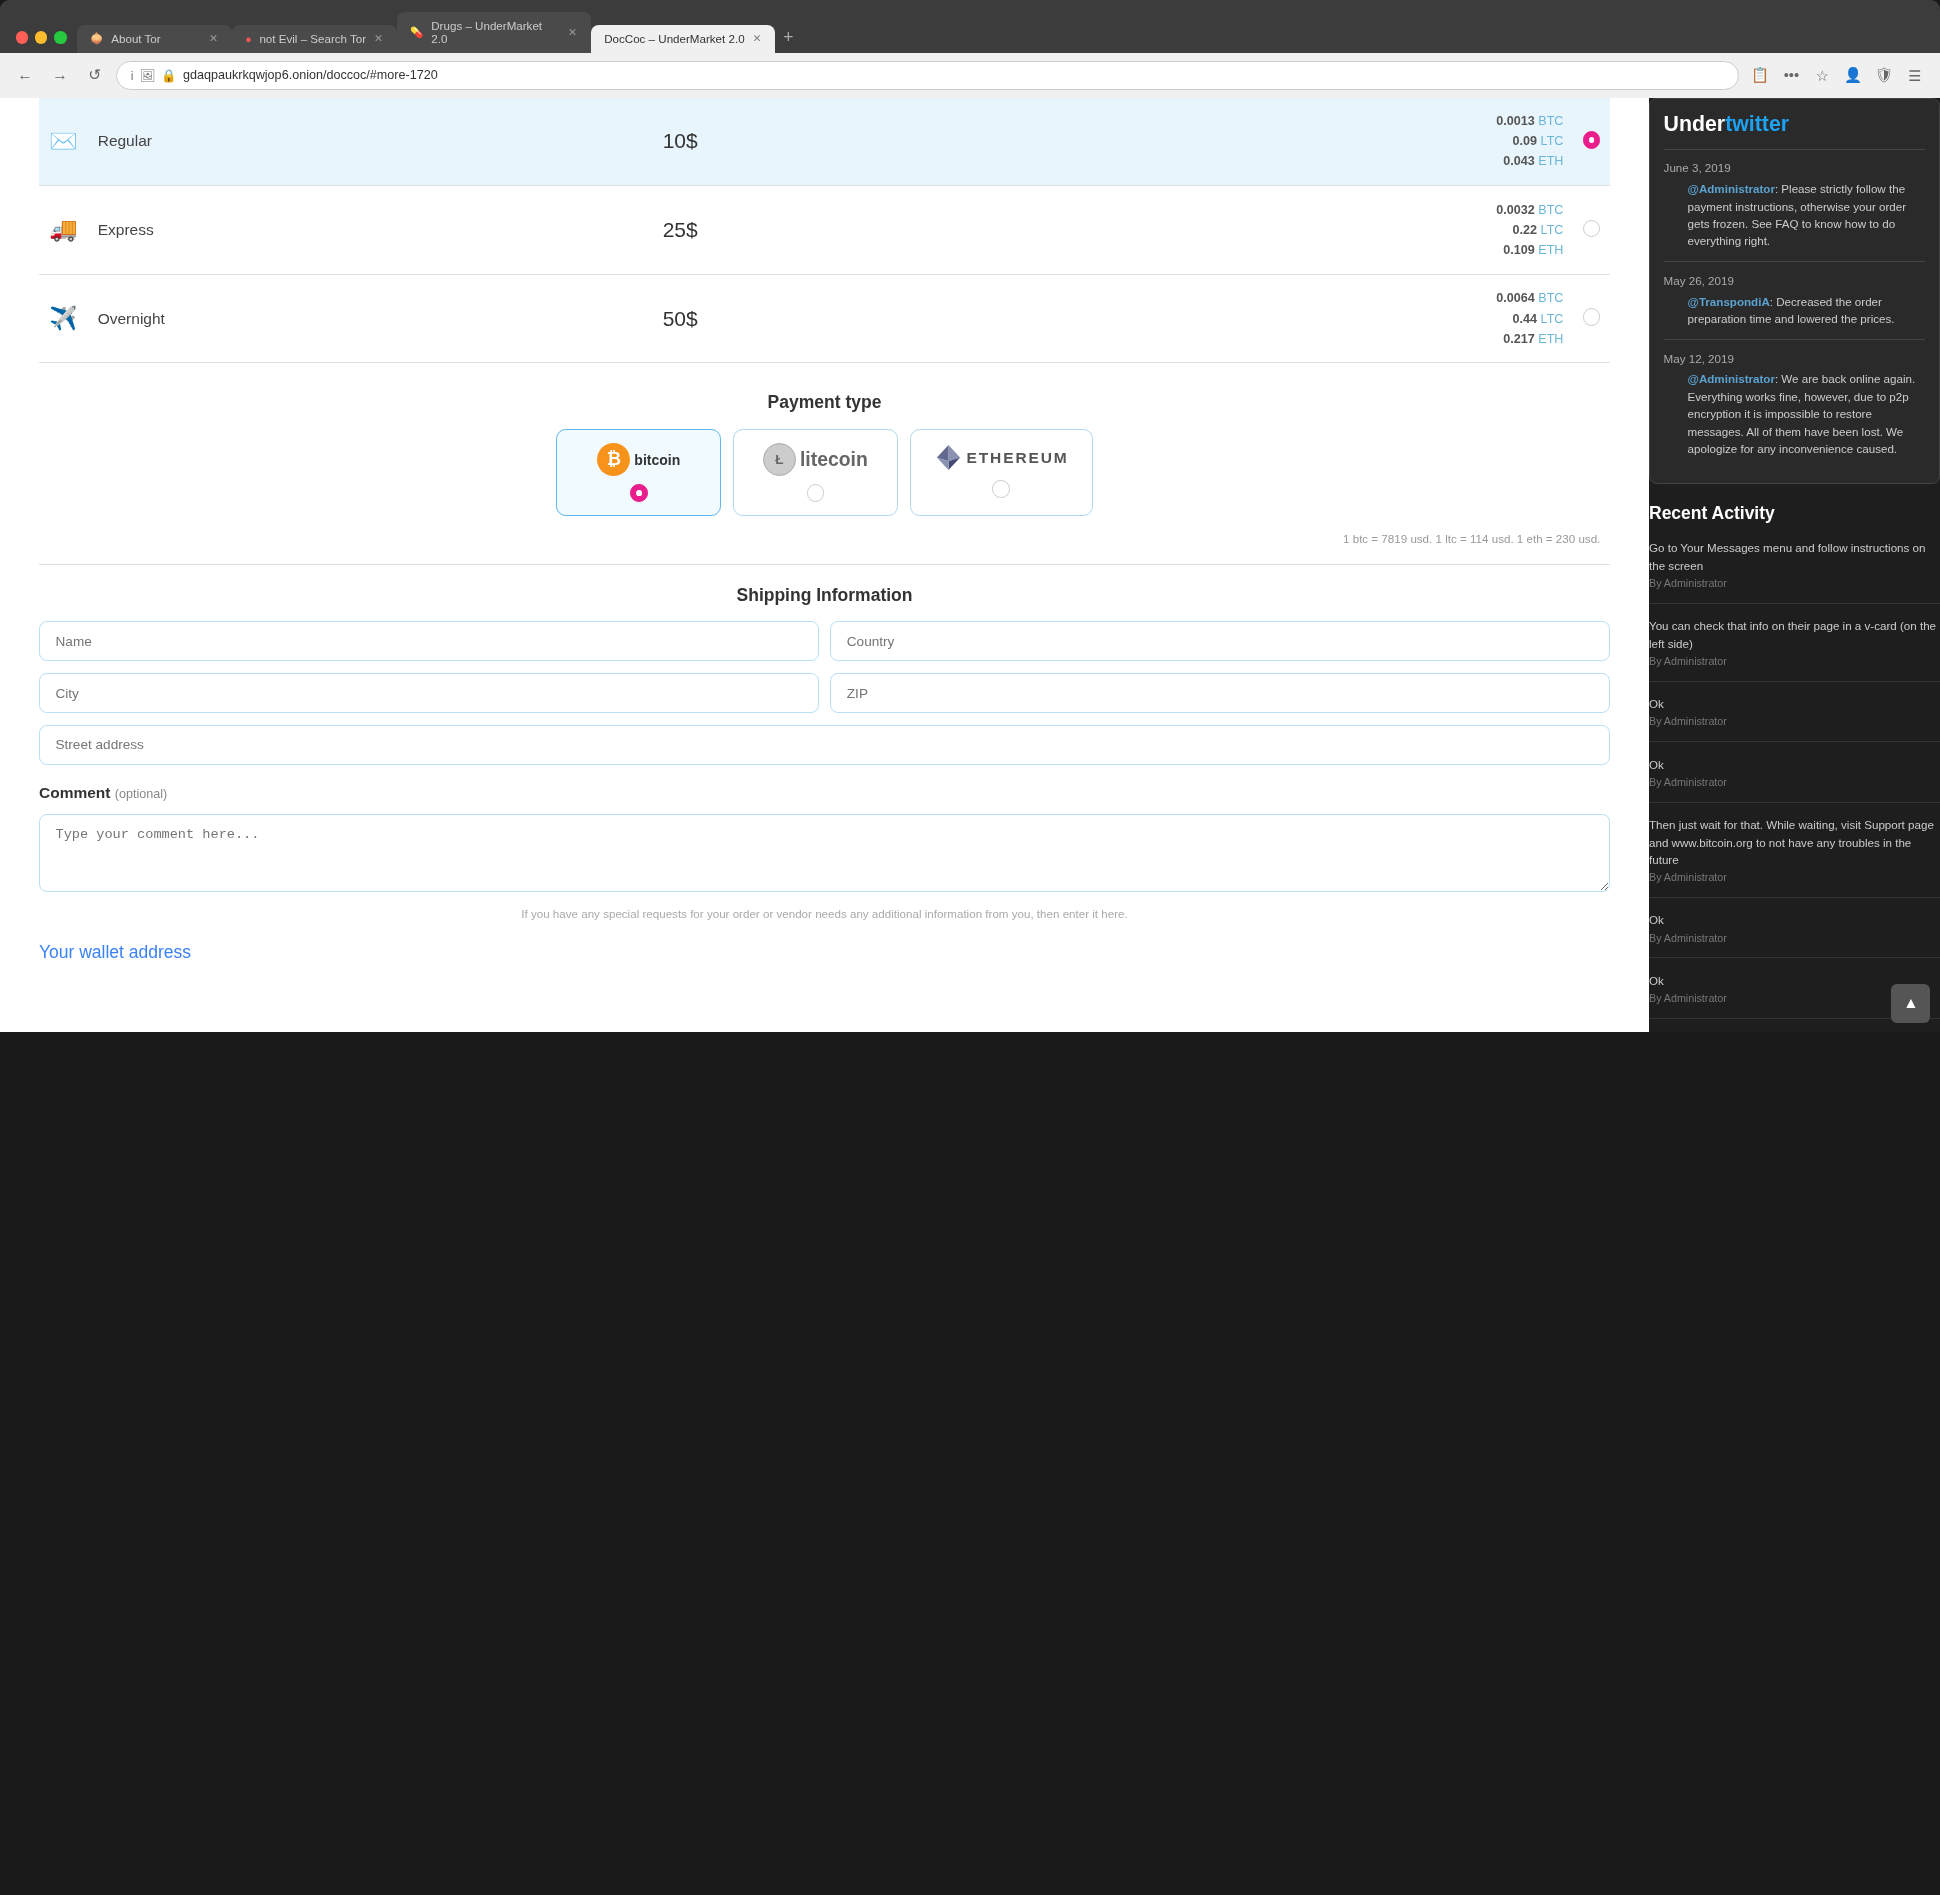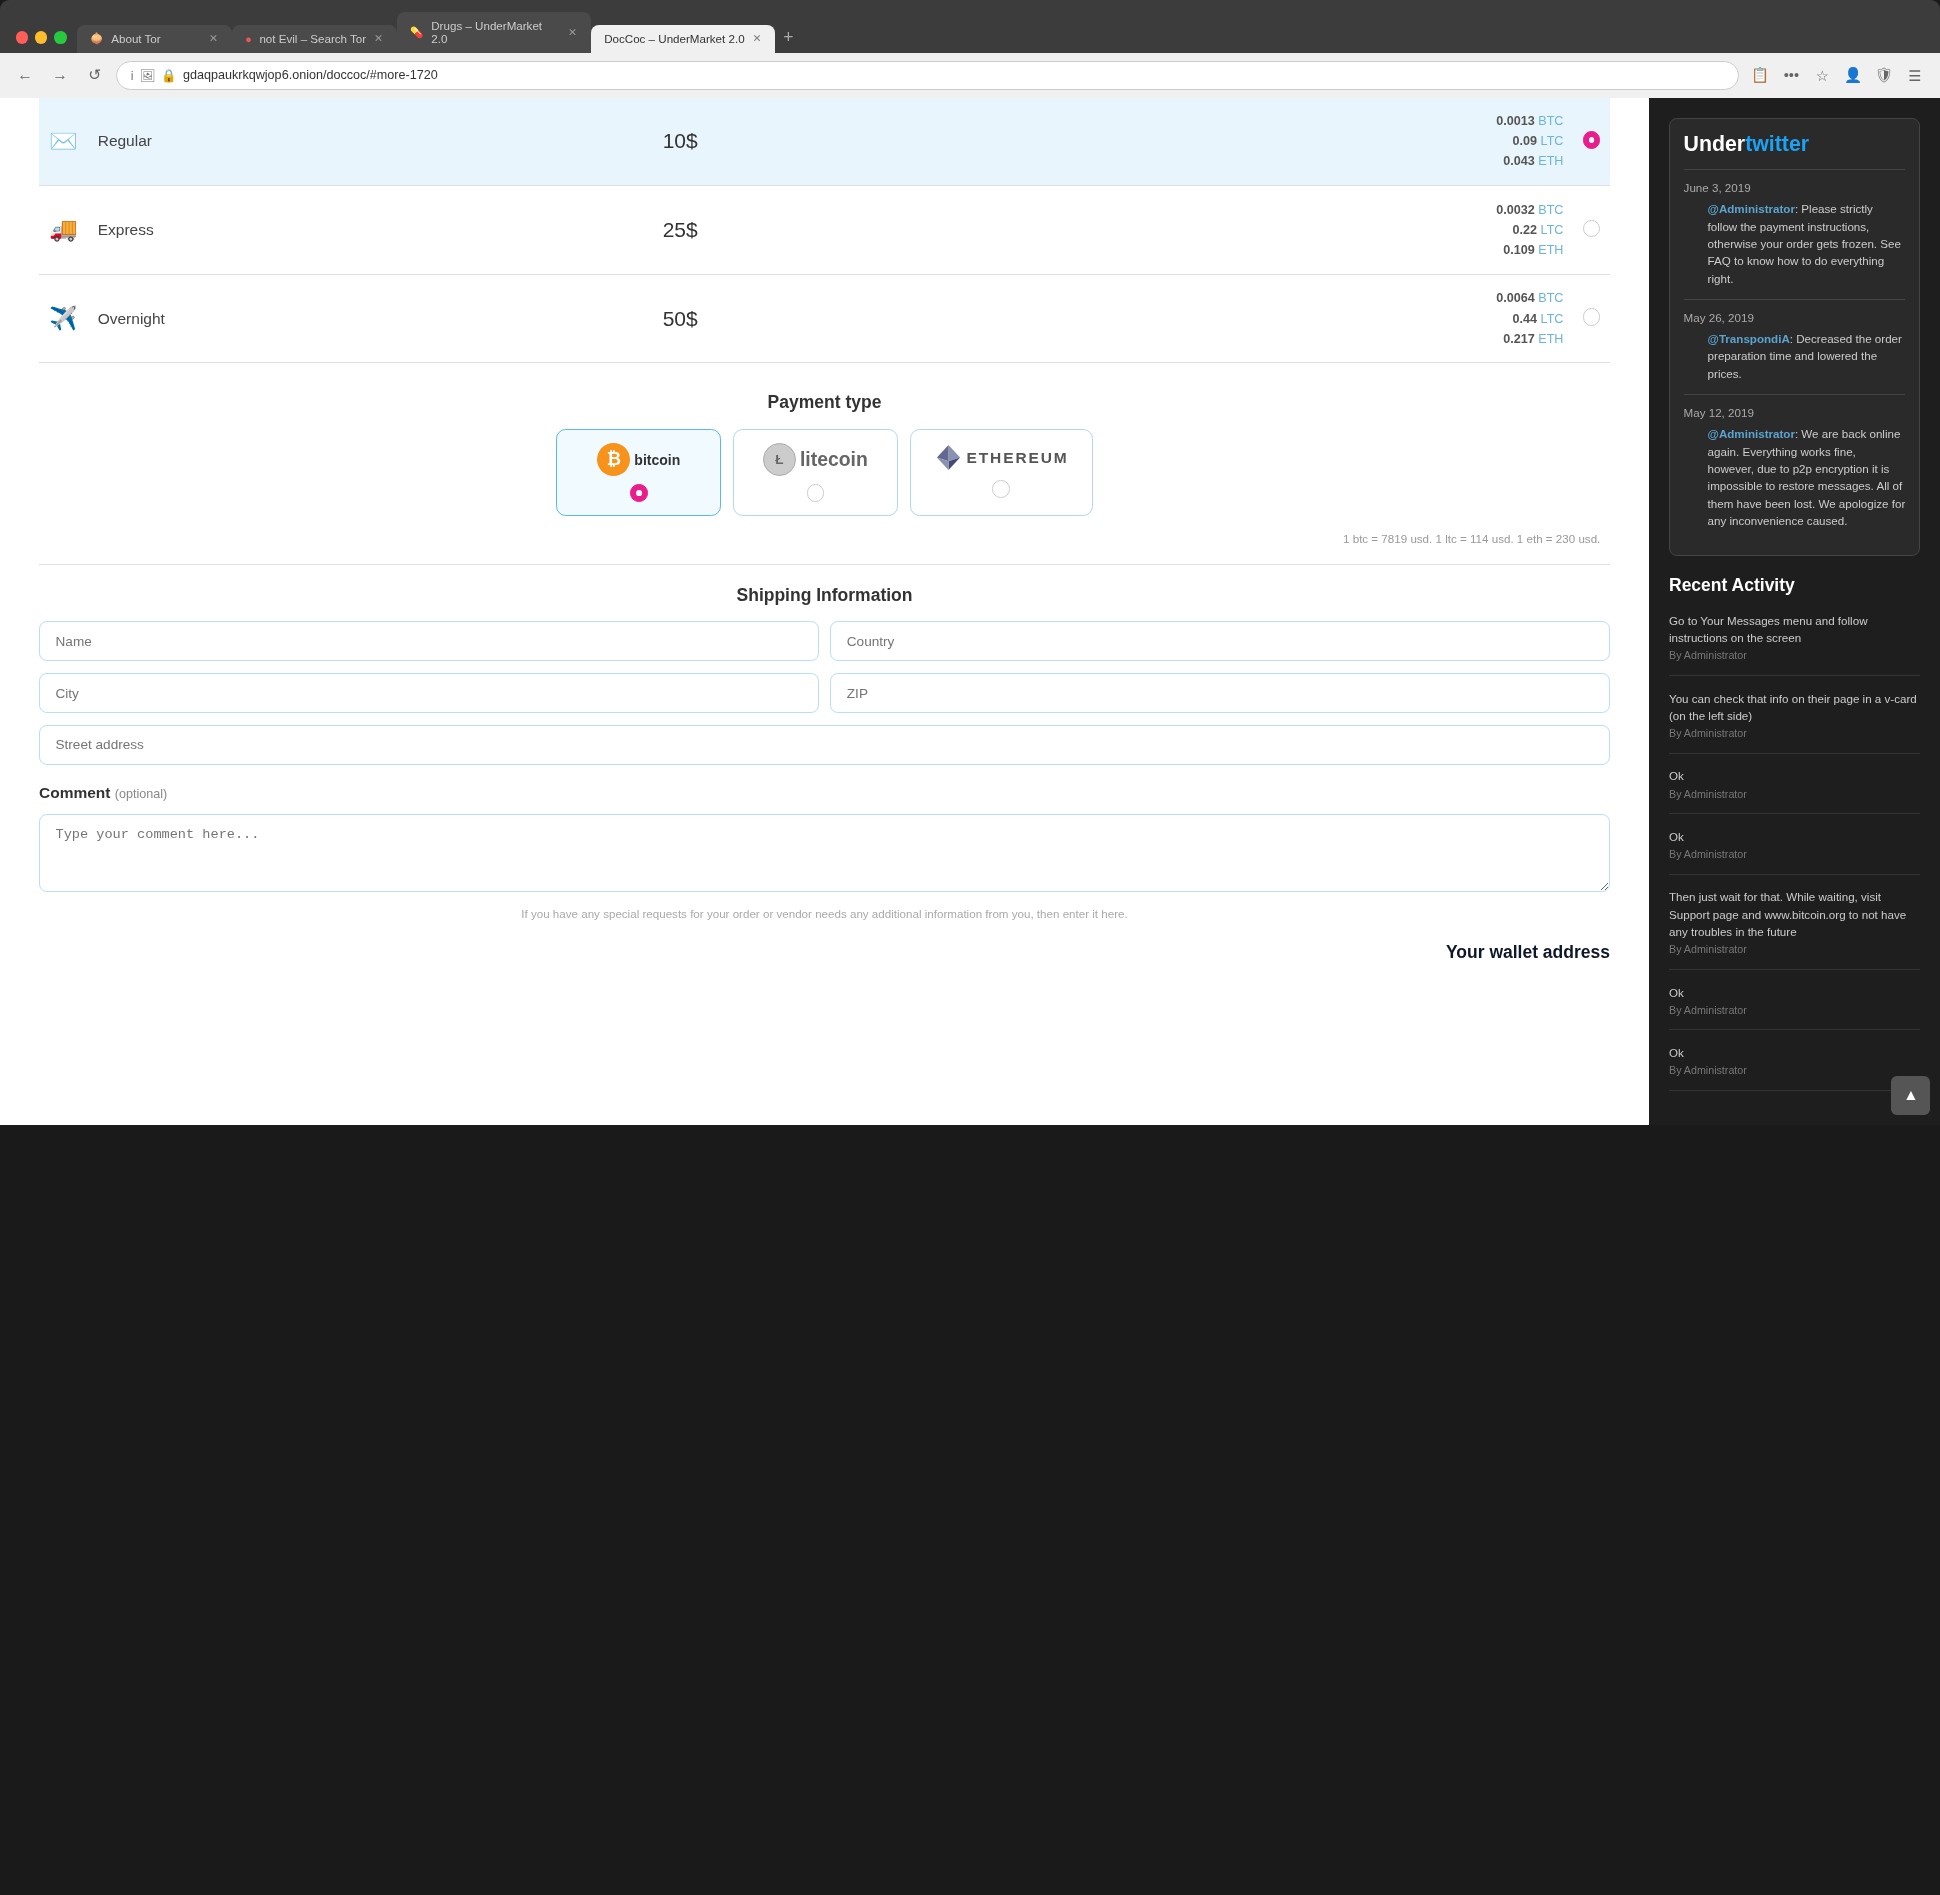--- a/index.html
+++ b/index.html
@@ -163,21 +163,21 @@
     .main-content {
       flex: 1;
       background: #fff;
       padding: 0 39px 29px;
       overflow-y: auto;
     }
 
     .sidebar {
       width: 291px;
       background: #1e1e1e;
-      padding: 20px;
+      padding: 0;
       color: #ccc;
     }
 
     
     .delivery-table {
       width: 100%;
       border-collapse: collapse;
       margin-bottom: 29px;
     }
 
@@ -416,24 +416,24 @@
     .comment-hint {
       text-align: center;
       color: #aaa;
       font-size: 11.6px;
       margin-top: 9.7px;
       line-height: 1.5;
     }
 
     
     .wallet-title {
-      text-align: right;
+      text-align: left;
       font-size: 17.5px;
-      font-weight: 700;
-      color: #0f172a;
+      font-weight: 400;
+      color: #3b82f6;
       margin-top: 19.4px;
     }
 
     
     .under-twitter {
       background: #2a2a2a;
       border: 1px solid #444;
       border-radius: 7.8px;
       padding: 13.6px;
       margin-bottom: 19.4px;

